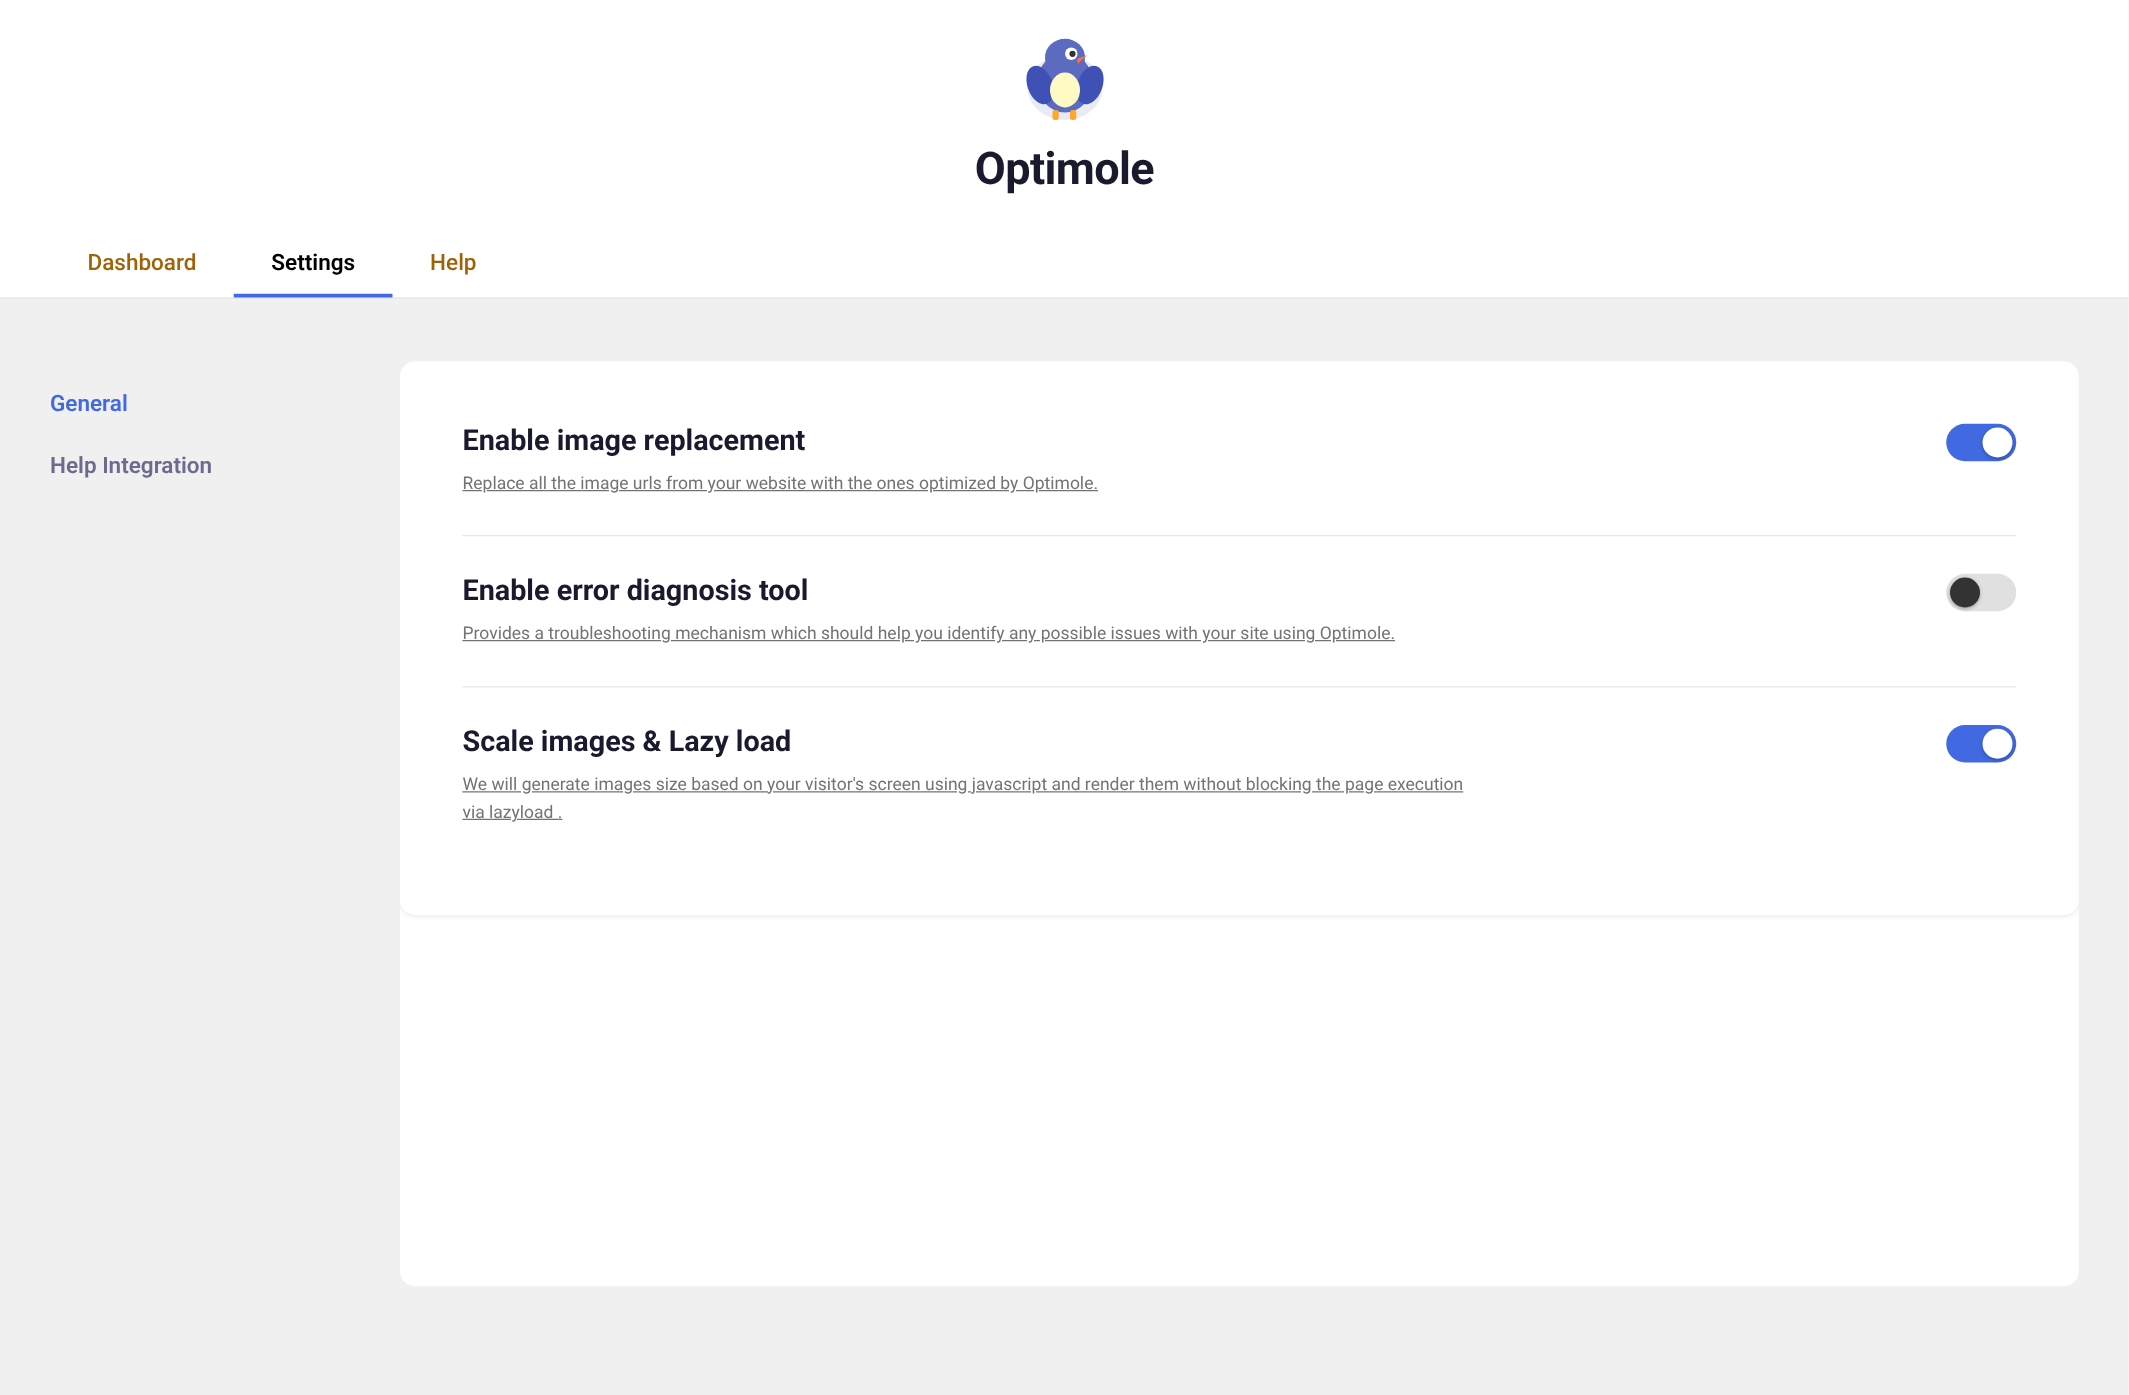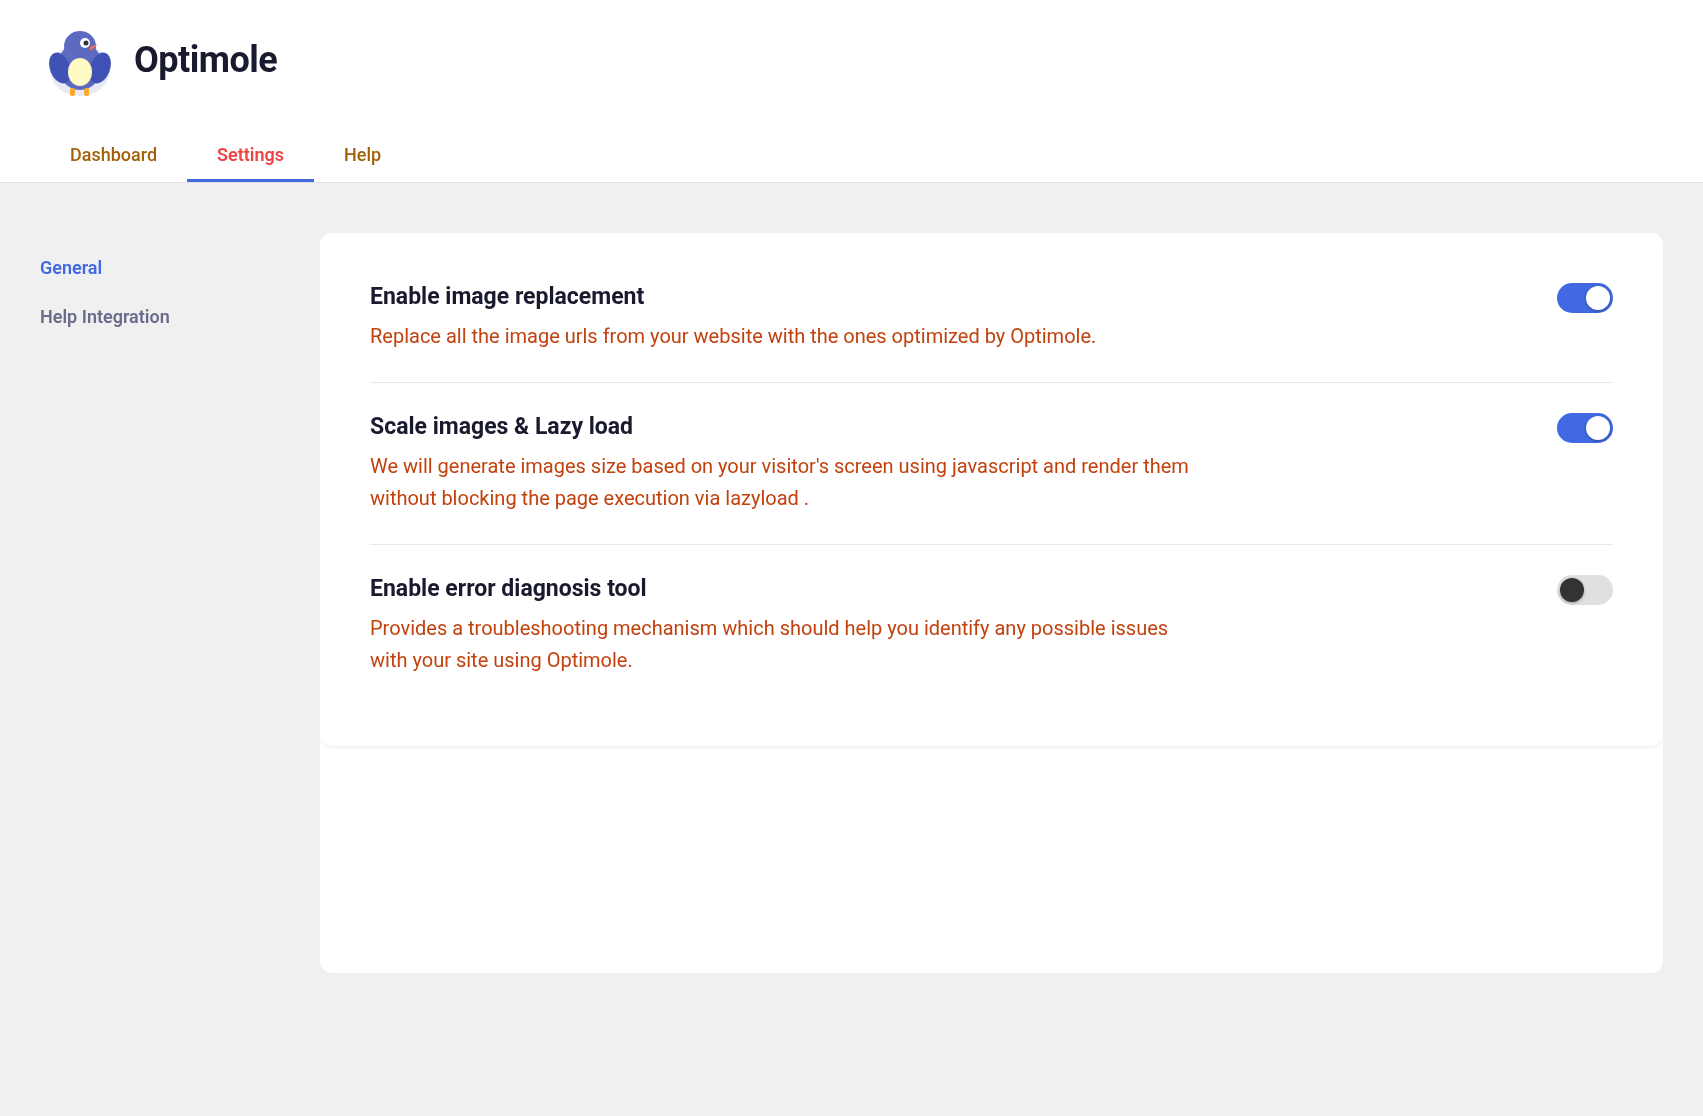--- a/index.html
+++ b/index.html
@@ -20,20 +20,21 @@
       background: #fff;
       padding: 20px 40px 0 40px;
       border-bottom: 1px solid #e0e0e0;
     }
 
     .logo-area {
       display: flex;
       align-items: center;
       gap: 14px;
       padding-bottom: 20px;
+      flex-direction: column;
     }
 
     .logo-icon {
       width: 80px;
       height: 80px;
     }
 
     .logo-text {
       font-size: 36px;
       font-weight: 700;
@@ -53,21 +54,21 @@
       font-weight: 500;
       color: #a16207;
       cursor: pointer;
       border-bottom: 3px solid transparent;
       text-decoration: none;
       display: inline-block;
       transition: color 0.2s;
     }
 
     .nav-tab.active {
-      color: #ef4444;
+      color: #000000;
       border-bottom: 3px solid #4169e1;
       font-weight: 600;
     }
 
     .main-content {
       display: flex;
       padding: 30px 40px;
       gap: 0;
       min-height: 800px;
       margin-top: 20px;
@@ -133,24 +134,25 @@
     }
 
     .section-title {
       font-size: 23px;
       font-weight: 700;
       color: #1a1a2e;
       margin-bottom: 10px;
     }
 
     .section-desc {
-      font-size: 20px;
-      color: #c2410c;
+      font-size: 14px;
+      color: #737373;
       line-height: 1.6;
       max-width: 820px;
+      text-decoration: underline;
     }
 
     
     .toggle-switch {
       position: relative;
       width: 56px;
       height: 30px;
       flex-shrink: 0;
       cursor: pointer;
     }
@@ -268,41 +270,41 @@
             <input type="checkbox" checked="" style="">
             <div class="toggle-track on"></div>
             <div class="toggle-thumb on"></div>
           </label>
         </div>
       </div>
 
       <div class="settings-section">
         <div class="section-header">
           <div class="section-text">
+            <div class="section-title">Enable error diagnosis tool</div>
+            <div class="section-desc">Provides a troubleshooting mechanism which should help you identify any possible issues with your site using Optimole.</div>
+          </div>
+          <label class="toggle-switch">
+            <input type="checkbox" style="">
+            <div class="toggle-track off"></div>
+            <div class="toggle-thumb off"></div>
+          </label>
+        </div>
+      </div>
+
+      <div class="settings-section">
+        <div class="section-header">
+          <div class="section-text">
             <div class="section-title">Scale images &amp; Lazy load</div>
             <div class="section-desc">We will generate images size based on your visitor's screen using javascript and render them without blocking the page execution via lazyload .</div>
           </div>
           <label class="toggle-switch">
             <input type="checkbox" checked="" style="">
             <div class="toggle-track on"></div>
             <div class="toggle-thumb on"></div>
           </label>
         </div>
       </div>
 
-      <div class="settings-section">
-        <div class="section-header">
-          <div class="section-text">
-            <div class="section-title">Enable error diagnosis tool</div>
-            <div class="section-desc">Provides a troubleshooting mechanism which should help you identify any possible issues with your site using Optimole.</div>
-          </div>
-          <label class="toggle-switch">
-            <input type="checkbox" style="">
-            <div class="toggle-track off"></div>
-            <div class="toggle-thumb off"></div>
-          </label>
-        </div>
-      </div>
-
     </div>
   </div>
 
 </div>
 
 </body></html>

